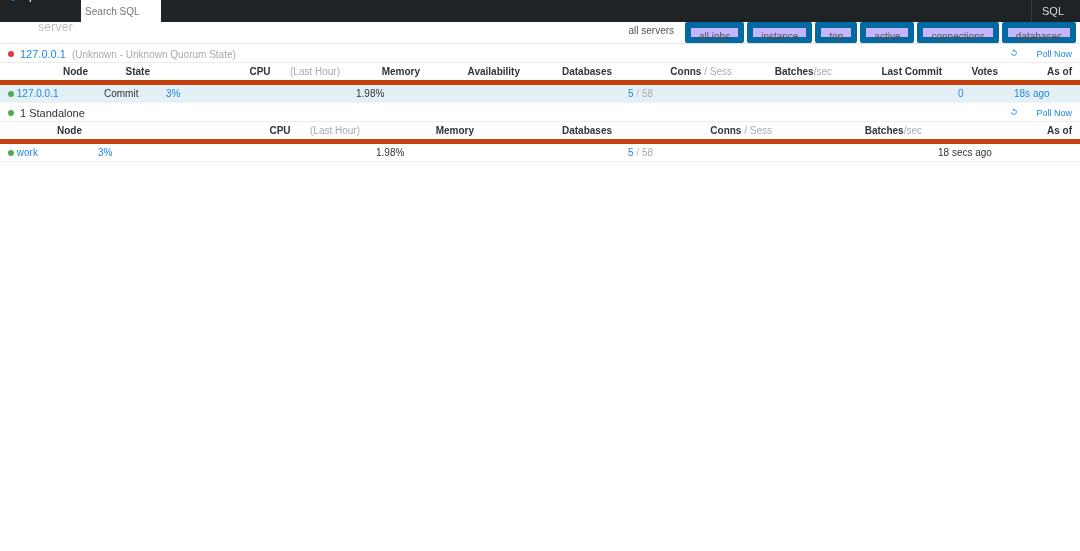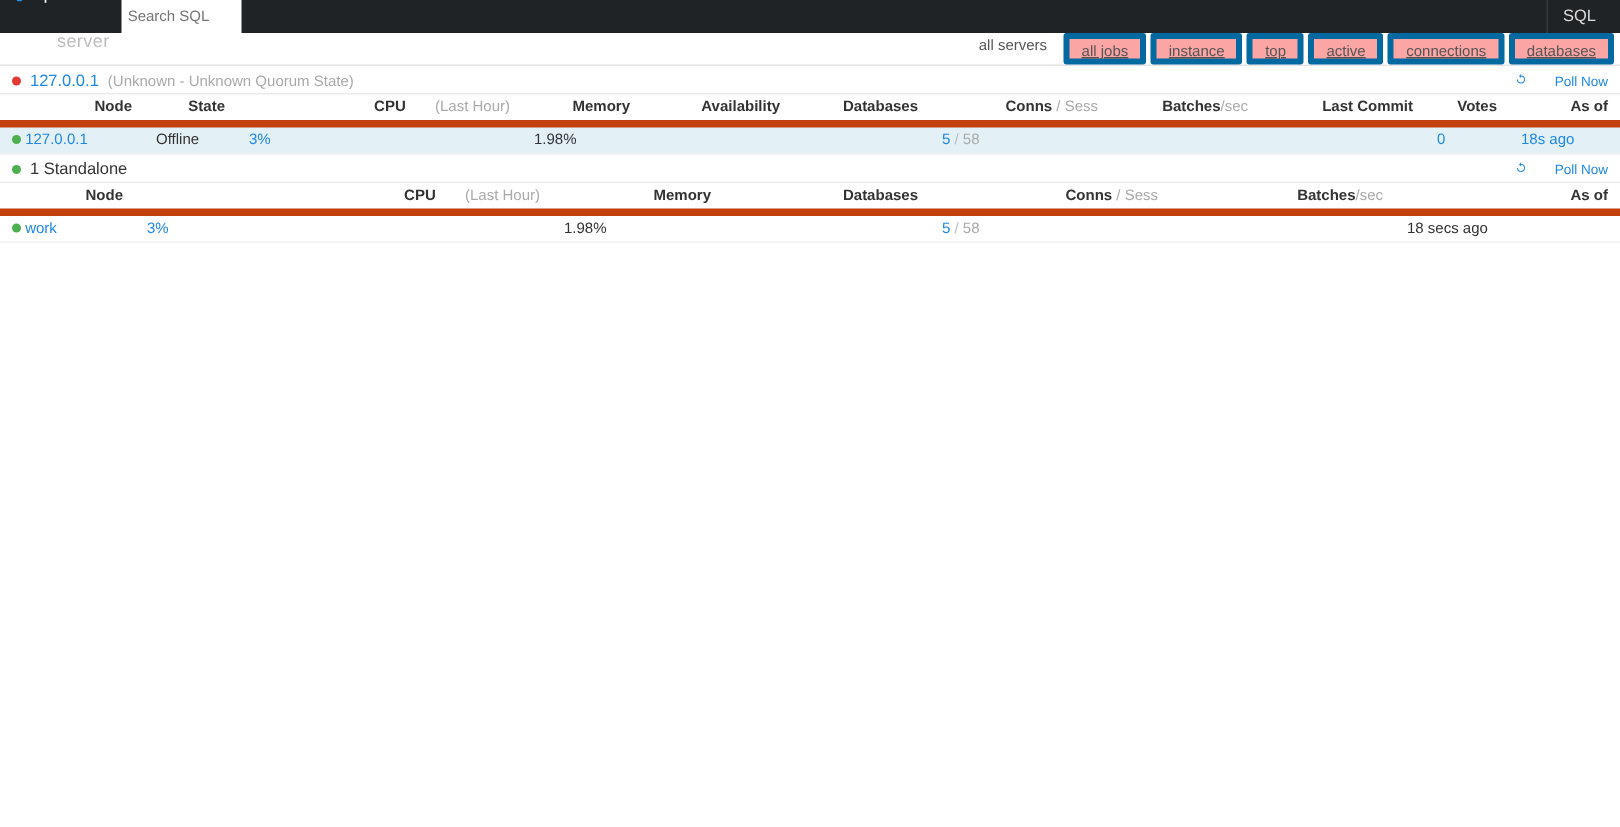--- a/index.html
+++ b/index.html
@@ -55,24 +55,23 @@
     gap: 3px;
     background: #fff;
   }
   .tabstrip .plain, .tabstrip .tab {
     font-size: 10px;
     color: #555;
     padding: 3px 8px;
     cursor: pointer;
   }
   .tabstrip .tab {
-    background: #fca5a5;
-    border: 4px solid #0369a1;
+    background: #c4b5fd;
+    border: 6px solid #0369a1;
     border-radius: 2px;
-    text-decoration: underline;
   }
   
   .section {
     padding: 0;
   }
   .sec-head {
     display: flex;
     align-items: center;
     justify-content: space-between;
     padding: 4px 8px 2px 8px;
@@ -177,21 +176,21 @@
         <th><span>Conns</span> <span class="muted-head">/ Sess</span></th>
         <th><span>Batches</span><span class="muted-head">/sec</span></th>
         <th>Last Commit</th>
         <th>Votes</th>
         <th>As of</th>
       </tr>
     </thead>
     <tbody>
       <tr class="hl">
         <td><span class="dot green"></span>&nbsp;<span class="link">127.0.0.1</span></td>
-        <td>Offline</td>
+        <td>Commit</td>
         <td><span class="link">3%</span></td>
         <td>1.98%</td>
         <td></td>
         <td></td>
         <td><span class="link">5</span> <span class="sep">/</span> <span class="muted">58</span></td>
         <td></td>
         <td></td>
         <td><span class="link">0</span></td>
         <td><span class="link">18s ago</span></td>
       </tr>

